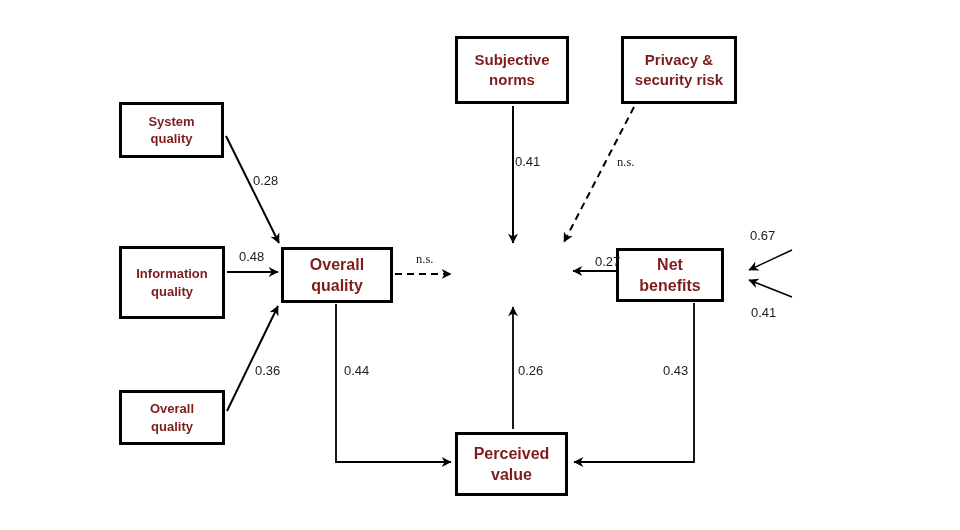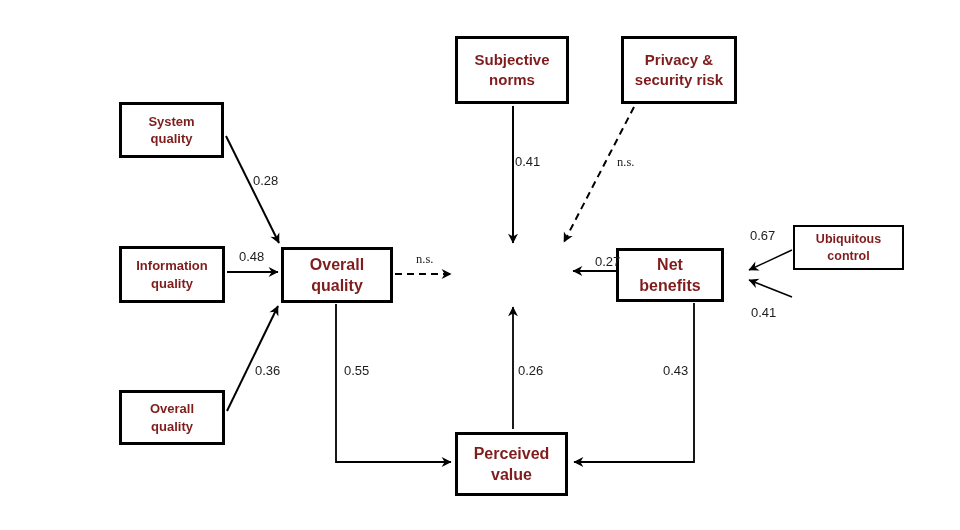--- a/index.html
+++ b/index.html
@@ -56,21 +56,21 @@
     <path d="M336,304 L336,462 L451,462" stroke="#000" stroke-width="1.8" fill="none" marker-end="url(#arrow)"></path>
     <path d="M513,429 L513,307" stroke="#000" stroke-width="1.8" fill="none" marker-end="url(#arrow)"></path>
     <path d="M694,303 L694,462 L574,462" stroke="#000" stroke-width="1.8" fill="none" marker-end="url(#arrow)"></path>
   </svg>
 
   <div class="node small" style="left:119px;top:102px;width:105px;height:56px;">
     <span>System</span>
     <span>quality</span>
   </div>
 
-  <div class="node small" style="left:119px;top:246px;width:106px;height:57px;">
+  <div class="node small" style="left:119px;top:246px;width:106px;height:73px;">
     <span>Information</span>
     <span>quality</span>
   </div>
 
   <div class="node small" style="left:119px;top:390px;width:106px;height:55px;">
     <span>Overall</span>
     <span>quality</span>
   </div>
 
   <div class="node big" style="left:281px;top:247px;width:112px;height:56px;">
@@ -87,37 +87,33 @@
     <span>Privacy &amp;</span>
     <span>security risk</span>
   </div>
 
 
   <div class="node big" style="left:616px;top:248px;width:108px;height:54px;">
     <span>Net</span>
     <span>benefits</span>
   </div>
 
-  <div class="node thin" style="left:793px;top:225px;width:111px;height:45px;">
-    <span>Ubiquitous</span>
-    <span>control</span>
-  </div>
 
 
   <div class="node big" style="left:455px;top:432px;width:113px;height:64px;">
     <span>Perceived</span>
     <span>value</span>
   </div>
 
   <span class="coef" style="left:253px;top:161px;margin-top:12px;">0.28</span>
   <span class="coef" style="left:239px;top:249px;">0.48</span>
   <span class="coef" style="left:255px;top:363px;">0.36</span>
   <span class="coef ns" style="left:416px;top:252px;">n.s.</span>
   <span class="coef" style="left:515px;top:154px;">0.41</span>
   <span class="coef ns" style="left:617px;top:155px;">n.s.</span>
   <span class="coef" style="left:555px;top:254px;margin-left:40px;">0.27</span>
   <span class="coef" style="left:750px;top:228px;">0.67</span>
   <span class="coef" style="left:751px;top:305px;">0.41</span>
-  <span class="coef" style="left:344px;top:363px;">0.55</span>
+  <span class="coef" style="left:344px;top:363px;">0.44</span>
   <span class="coef" style="left:518px;top:363px;">0.26</span>
   <span class="coef" style="left:663px;top:363px;">0.43</span>
 
 </div>
 
 </body></html>

